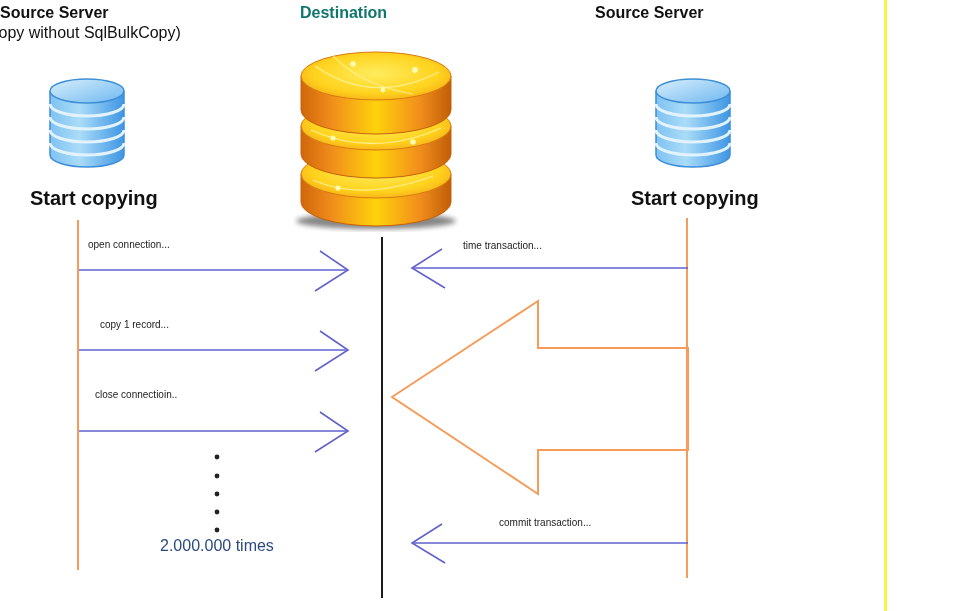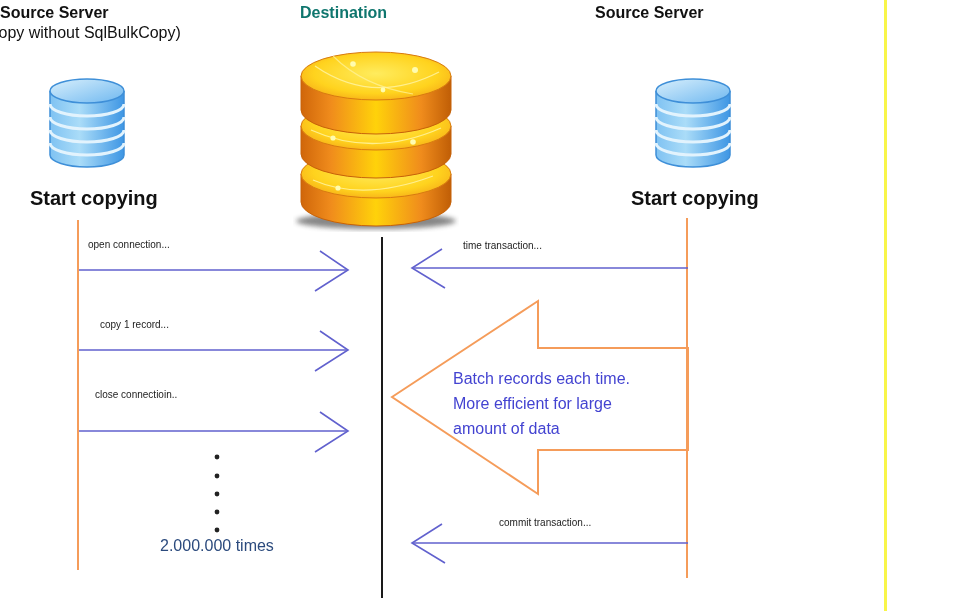--- a/index.html
+++ b/index.html
@@ -151,16 +151,15 @@
     </svg>
   </div>
   <div class="abs start-label" style="left:631px;top:187px;width:120px;">Start copying</div>
 
   <div class="abs msg-label" style="left:88px;top:239px;">open connection...</div>
   <div class="abs msg-label" style="left:88px;top:319px;margin-left:12px;">copy 1 record...</div>
   <div class="abs msg-label" style="left:95px;top:389px;">close connectioin..</div>
   <div class="abs repeat-label" style="left:160px;top:537px;">2.000.000 times</div>
 
   <div class="abs msg-label" style="left:463px;top:240px;">time transaction...</div>
-  <div class="abs batch-note" style="left:453px;top:366px;">Batch records each time. More efficient for large amount of data</div>
   <div class="abs msg-label" style="left:463px;top:517px;margin-left:36px;">commit transaction...</div>
 
 </div>
 
 </body></html>

